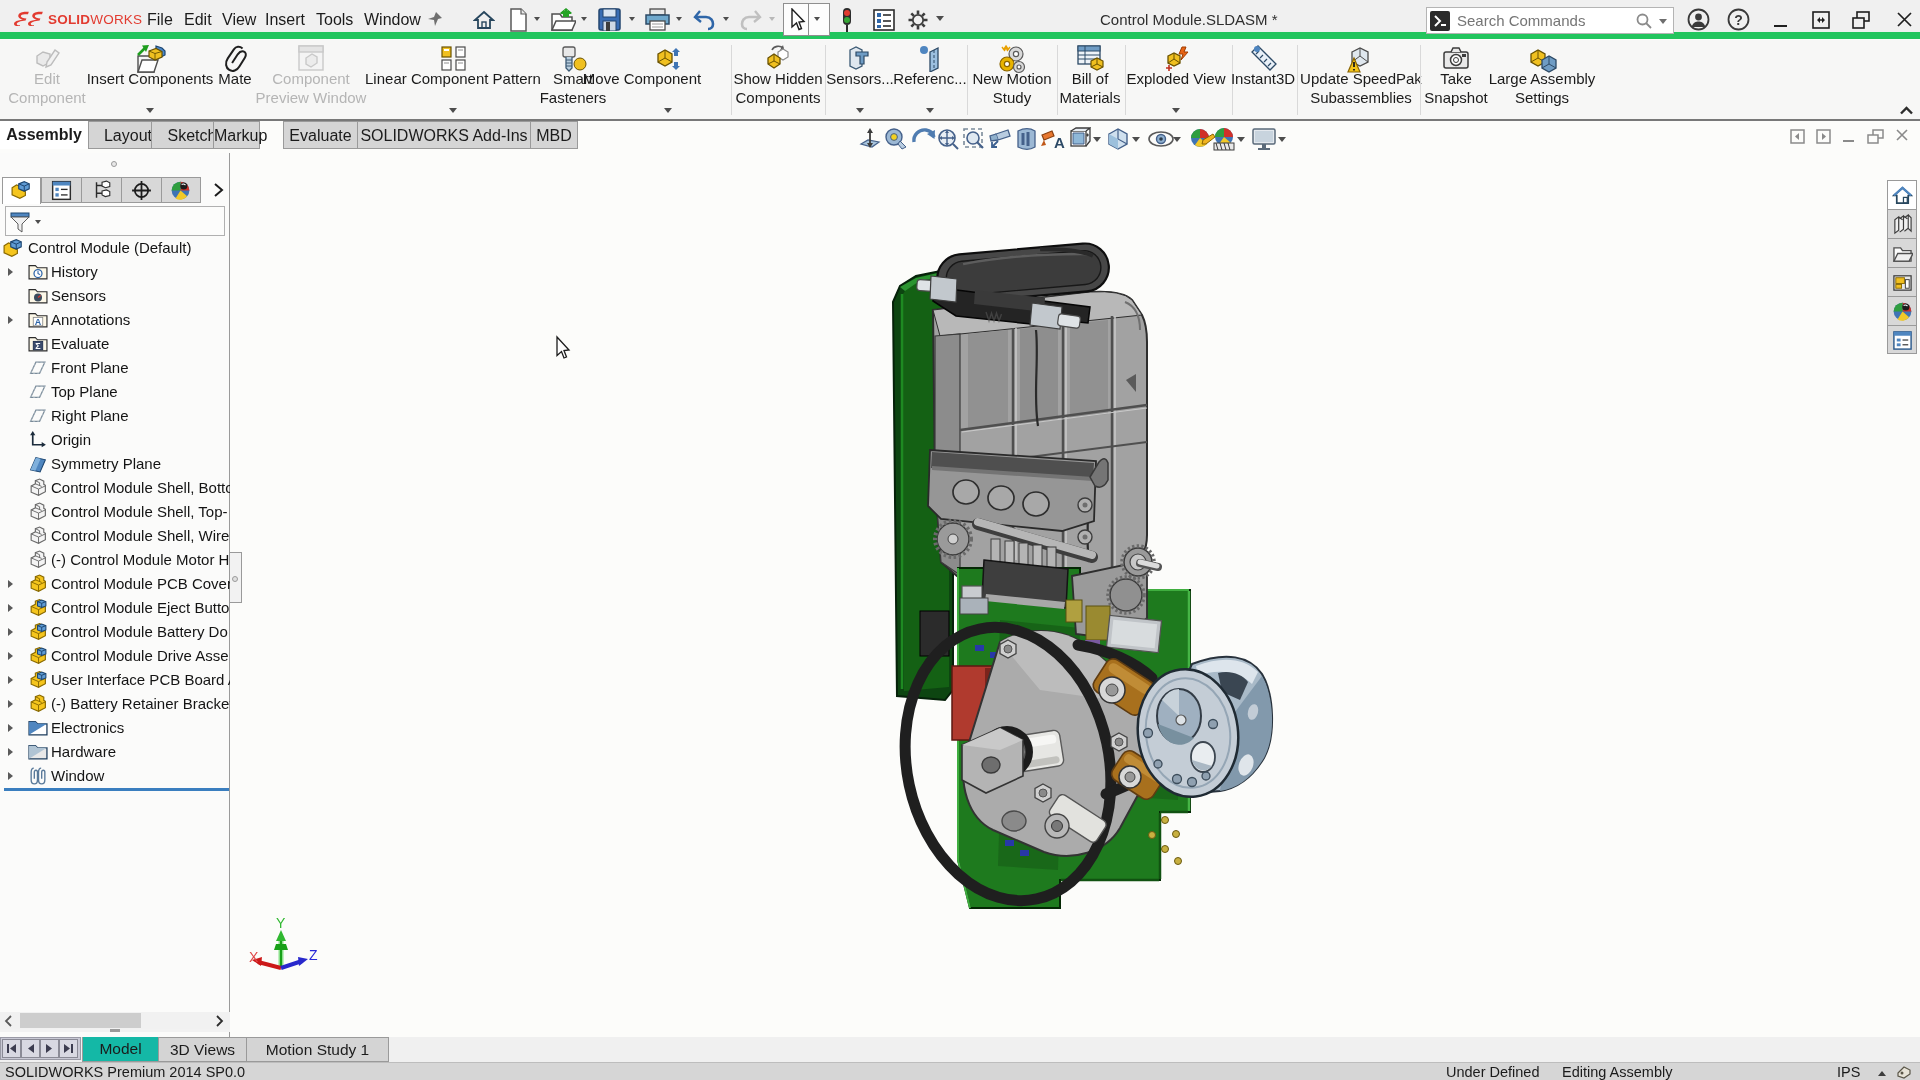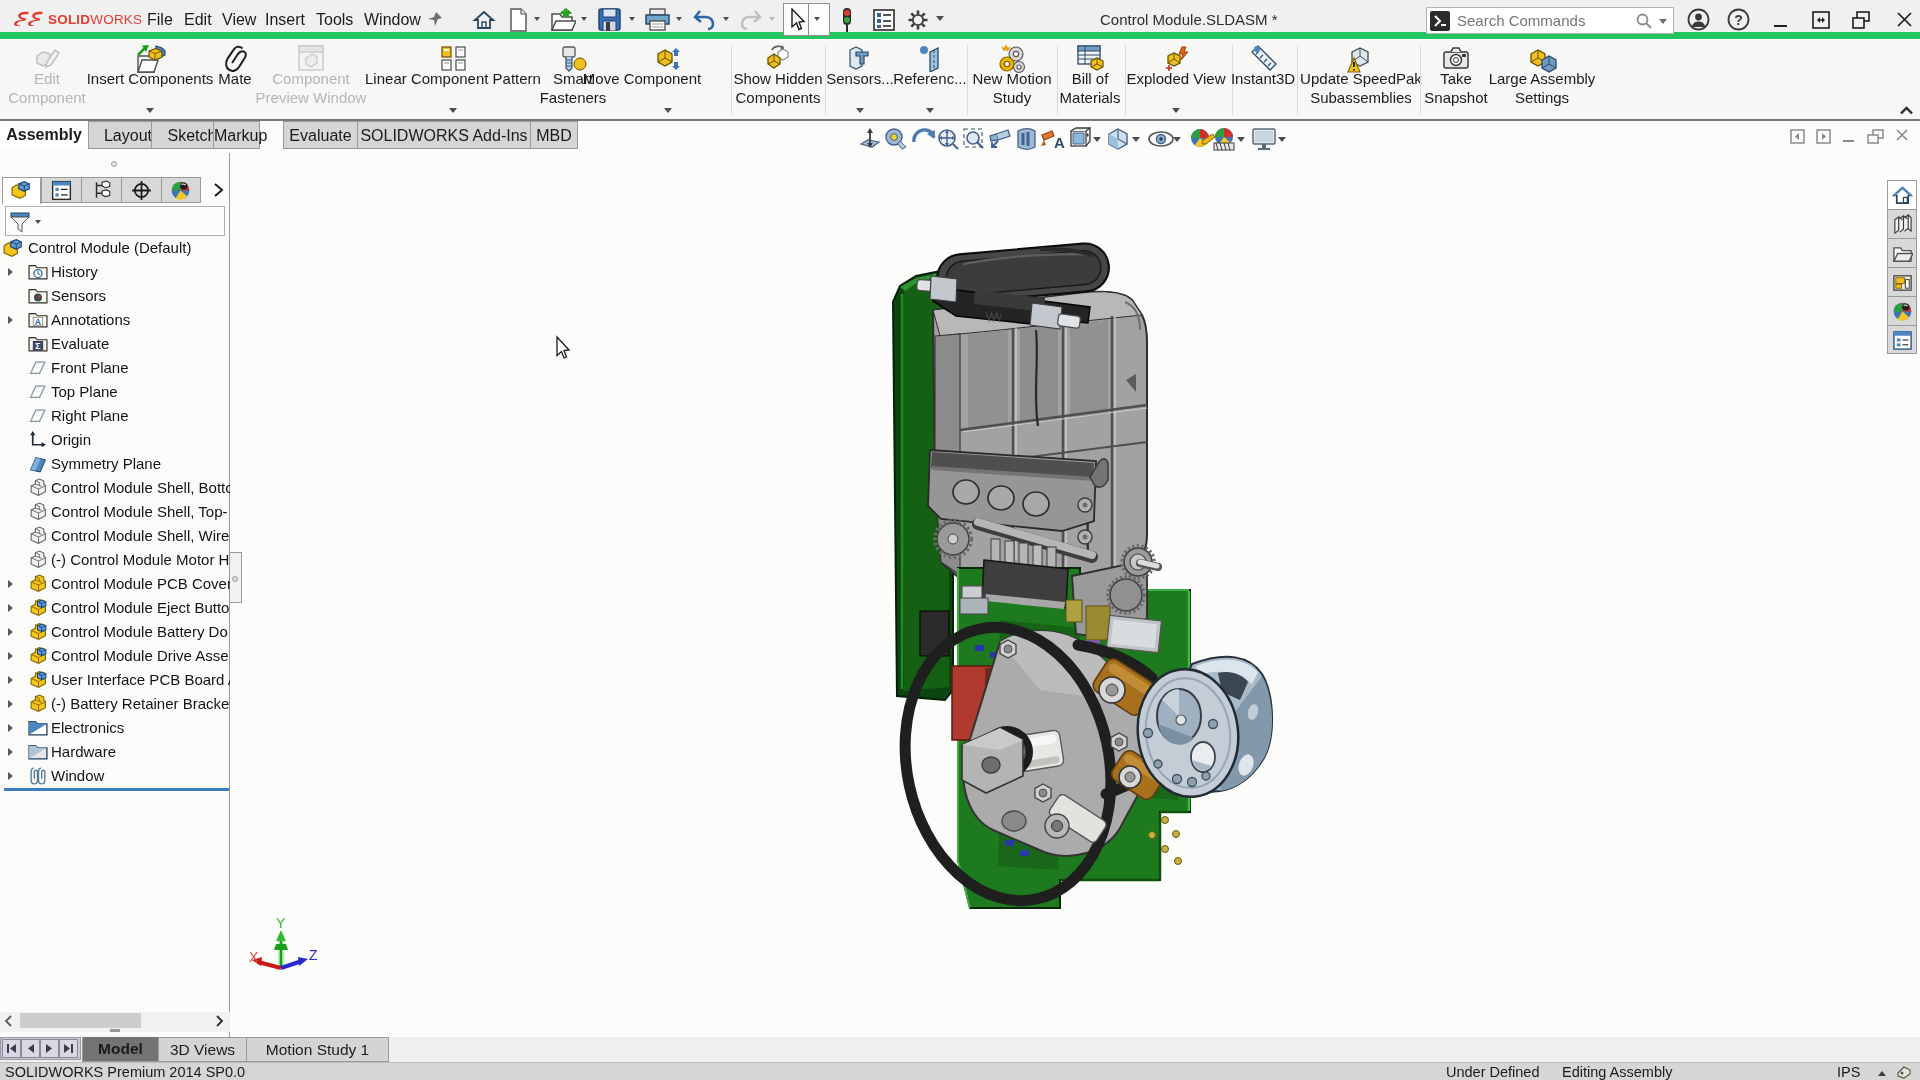--- a/index.html
+++ b/index.html
@@ -26,21 +26,21 @@
 .ctab.active{background:#fff;border:none;font-weight:bold;}
 
 #lpanel{position:absolute;left:0;top:153px;width:230px;height:884px;background:#fbfbfa;border-right:1px solid #9a9a9a;}
 .trow{position:absolute;left:0;width:230px;height:24px;font-size:15px;color:#141414;line-height:24px;white-space:nowrap;overflow:hidden;}
 .trow .txt{position:absolute;top:0;}
 .exp{position:absolute;width:0;height:0;border-top:4px solid transparent;border-bottom:4px solid transparent;border-left:5px solid #5a5a5a;}
 
 #pscroll{position:absolute;left:0;top:1012px;width:230px;height:20px;background:#f2f2f2;}
 #doctabs{position:absolute;left:0;top:1037px;width:1920px;height:25px;background:#f0f0f0;}
 .dtab{position:absolute;top:0;height:25px;background:#d4d4d4;border:1px solid #9a9a9a;font-size:15.5px;color:#1b1b1b;text-align:center;line-height:23px;}
-.dtab.active{background:#737373;font-weight:bold;border-top:none;}
+.dtab.active{background:#14b8a6;font-weight:normal;border-top:none;}
 #statusbar{position:absolute;left:0;top:1062px;width:1920px;height:18px;background:#d6d6d6;border-top:1px solid #bdbdbd;font-size:14.5px;color:#1b1b1b;}
 
 #rstrip{position:absolute;left:1887px;top:180px;width:30px;height:174px;background:#d8d8d8;border:1px solid #9a9a9a;}
 .rcell{position:absolute;left:0;width:28px;height:29px;border-bottom:1px solid #9a9a9a;}
 </style></head>
 <body>
 <div id="app">
 
 <div id="titlebar">
  <svg class="abs" style="left:12px;top:9px" width="130" height="22" viewBox="0 0 130 22">

